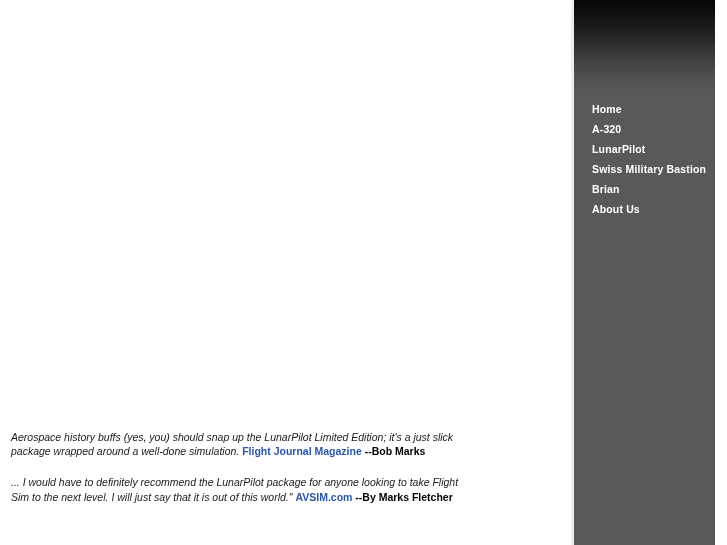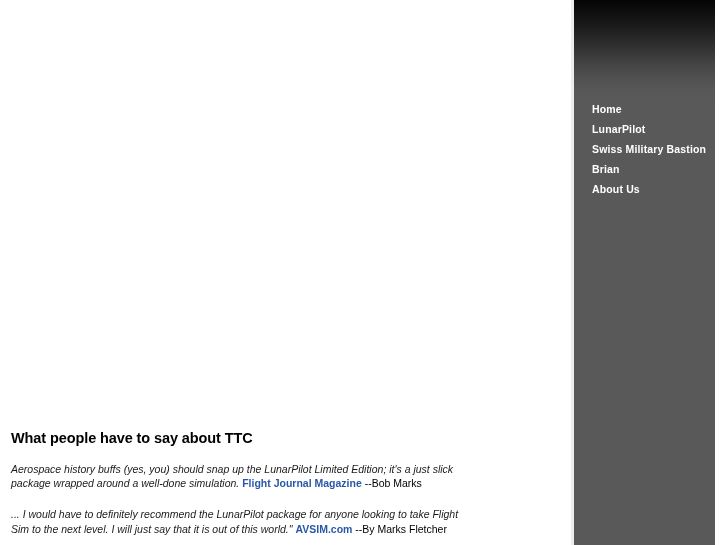--- a/index.html
+++ b/index.html
@@ -72,21 +72,21 @@
   .quote .src-link {
     color: #2a58a8;
     font-weight: bold;
     font-style: normal;
     text-decoration: none;
     cursor: pointer;
   }
 
   .quote .byline {
     color: #000000;
-    font-weight: normal;
+    font-weight: bold;
     font-style: normal;
     margin-top: 8px;
   }
 
   
   .gutter {
     position: absolute;
     left: 571px;
     top: 0;
     width: 3px;
@@ -139,38 +139,38 @@
 <body>
 
 <div id="page">
 
   <div class="content-column">
 
     <div class="hero-placeholder"></div>
 
     <div class="testimonials">
 
-      <h1 class="section-title">What people have to say about TTC</h1>
 
       <p class="quote">
         <span>Aerospace history buffs (yes, you) should snap up the LunarPilot Limited Edition; it's a just slick package wrapped around a well-done simulation. </span><a class="src-link">Flight Journal Magazine</a><span class="byline"> --Bob Marks</span>
       </p>
 
       <p class="quote">
         <span>... I would have to definitely recommend the LunarPilot package for anyone looking to take Flight Sim to the next level. I will just say that it is out of this world." </span><a class="src-link">AVSIM.com</a><span class="byline"> --By Marks Fletcher</span>
       </p>
 
     </div>
   </div>
 
   <div class="gutter"></div>
 
   <div class="sidebar">
     <nav class="nav">
       <a class="nav-item">Home</a>
+      <a class="nav-item">A-320</a>
       <a class="nav-item">LunarPilot</a>
       <a class="nav-item">Swiss Military Bastion</a>
       <a class="nav-item">Brian</a>
       <a class="nav-item">About Us</a>
     </nav>
   </div>
 
 </div>
 
 </body></html>

